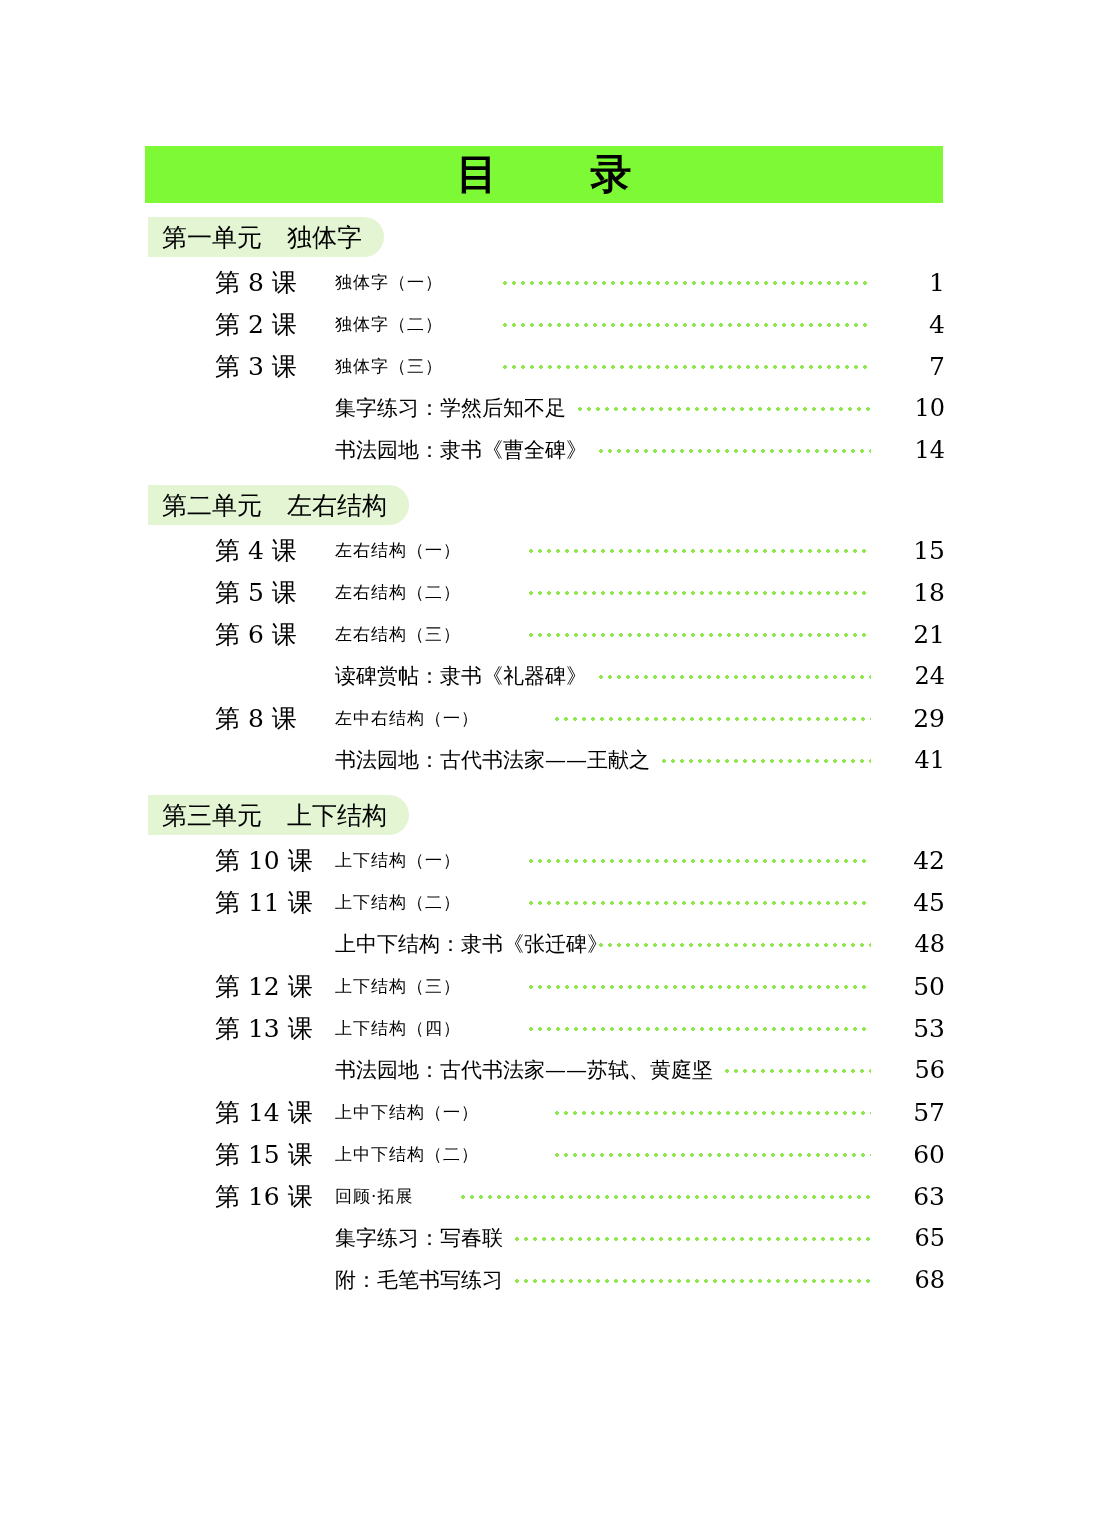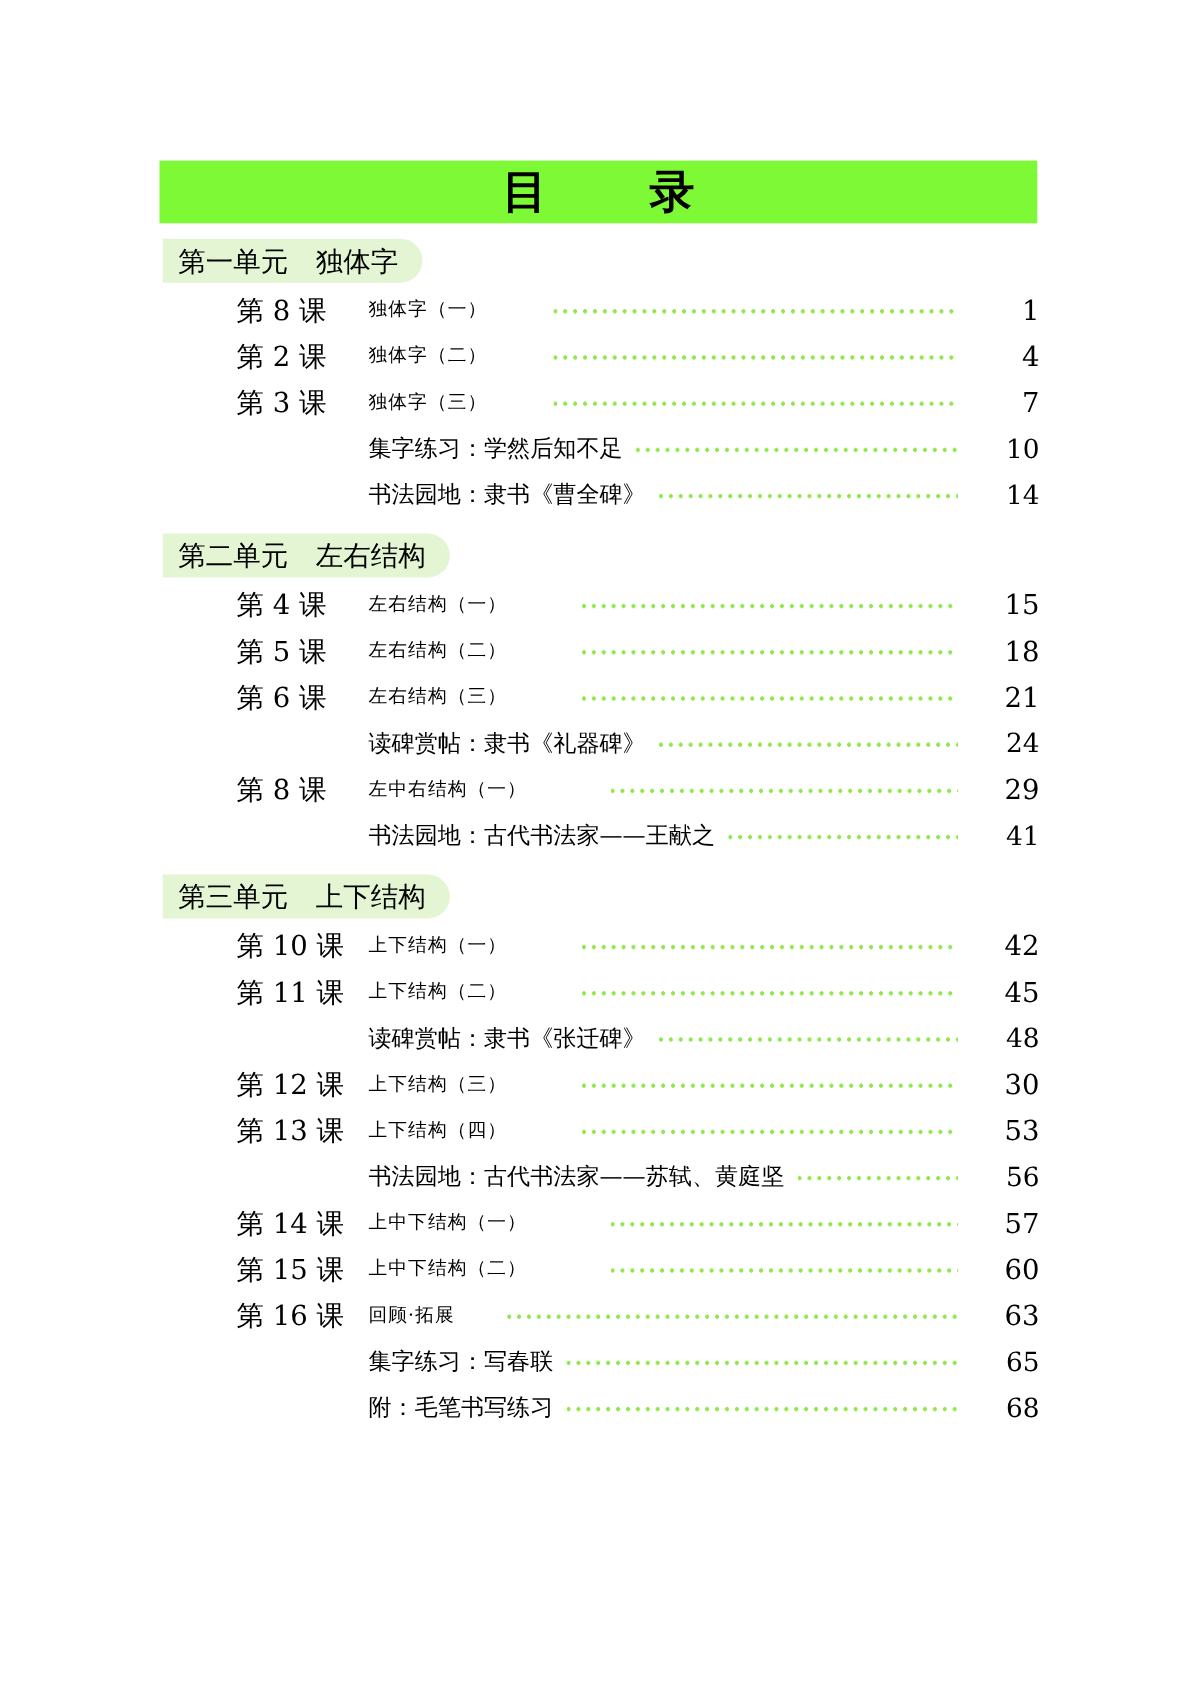--- a/index.html
+++ b/index.html
@@ -256,29 +256,29 @@
         <span class="leader" style="left: 529px; width: 342px;"></span>
         <span class="pg">42</span>
       </div>
       <div class="row">
         <span class="num">第 11 课</span>
         <span class="ttl">上下结构（二）</span>
         <span class="leader" style="left: 529px; width: 342px;"></span>
         <span class="pg">45</span>
       </div>
       <div class="row sub">
-        <span class="ttl">读碑赏帖：隶书《张迁碑》</span>
+        <span class="ttl">上中下结构：隶书《张迁碑》</span>
         <span class="leader" style="left: 599px; width: 272px;"></span>
         <span class="pg">48</span>
       </div>
       <div class="row">
         <span class="num">第 12 课</span>
         <span class="ttl">上下结构（三）</span>
         <span class="leader" style="left: 529px; width: 342px;"></span>
-        <span class="pg">30</span>
+        <span class="pg">50</span>
       </div>
       <div class="row">
         <span class="num">第 13 课</span>
         <span class="ttl">上下结构（四）</span>
         <span class="leader" style="left: 529px; width: 342px;"></span>
         <span class="pg">53</span>
       </div>
       <div class="row sub">
         <span class="ttl">书法园地：古代书法家——苏轼、黄庭坚</span>
         <span class="leader" style="left: 725px; width: 146px;"></span>

